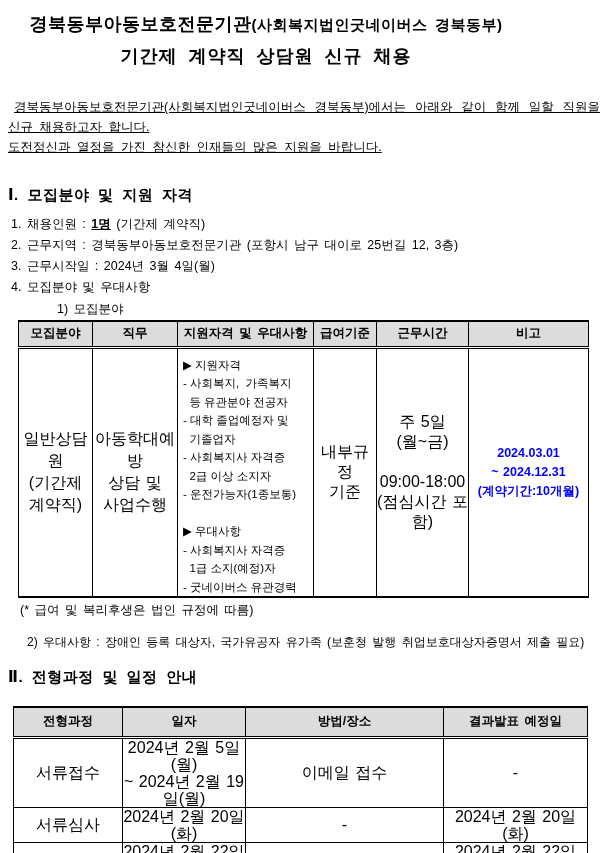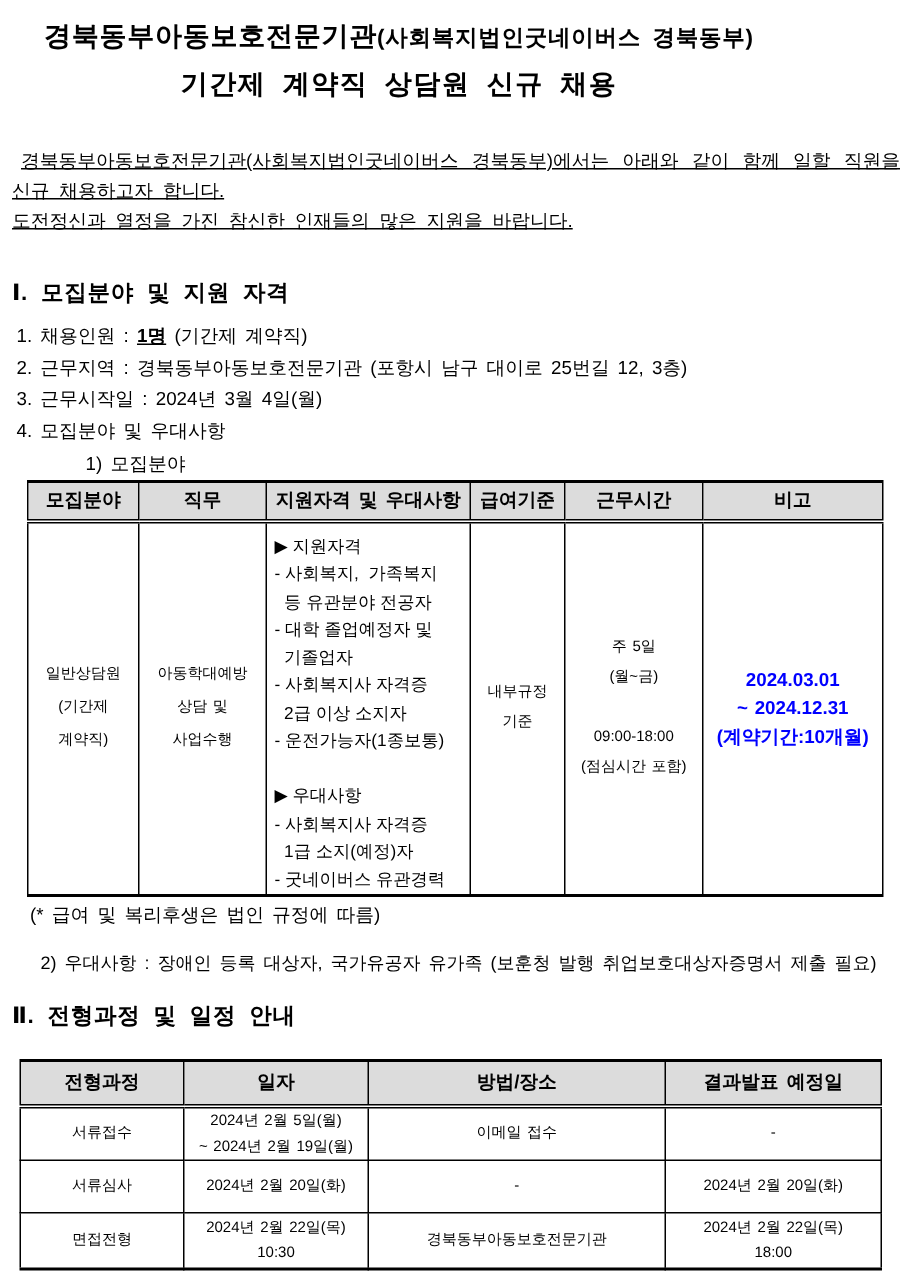--- a/index.html
+++ b/index.html
@@ -24,21 +24,21 @@
   .items { margin-top:9px; font-size:12.5px; line-height:21px; word-spacing:2px; }
   .items .item { padding-left:3px; }
   .emph { font-weight:bold; text-decoration:underline; }
   .subitem { padding-left:10px; margin-top:1px;margin-left:46px; }
 
   
   table { border-collapse:collapse; table-layout:fixed; }
   th, td { border:1px solid #000; overflow:hidden; }
   th { background:var(--header-gray,#dcdcdc); font-weight:bold; font-size:12.5px;
        text-align:center; vertical-align:middle; word-spacing:2px; }
-  td { font-size:10px; text-align:center; vertical-align:middle;
+  td { font-size:16px; text-align:center; vertical-align:middle;
        white-space:pre-line; line-height:20px; word-spacing:1px; }
   .dbl-under th { border-bottom:3px double #000; }
 
   .table1 { position:absolute; top:320px; left:18px; width:570px; }
   .table1 table { width:570px; border-top:2px solid #000; border-bottom:2px solid #000; }
   .table1 th { height:26px; }
   .table1 td { height:250px; }
   td.qual { text-align:left; vertical-align:top; white-space:pre-wrap;
     font-size:11.5px; line-height:18.5px; padding:7px 2px 0 5px; word-spacing:0; }
   td.field, td.duty { line-height:22px; }

